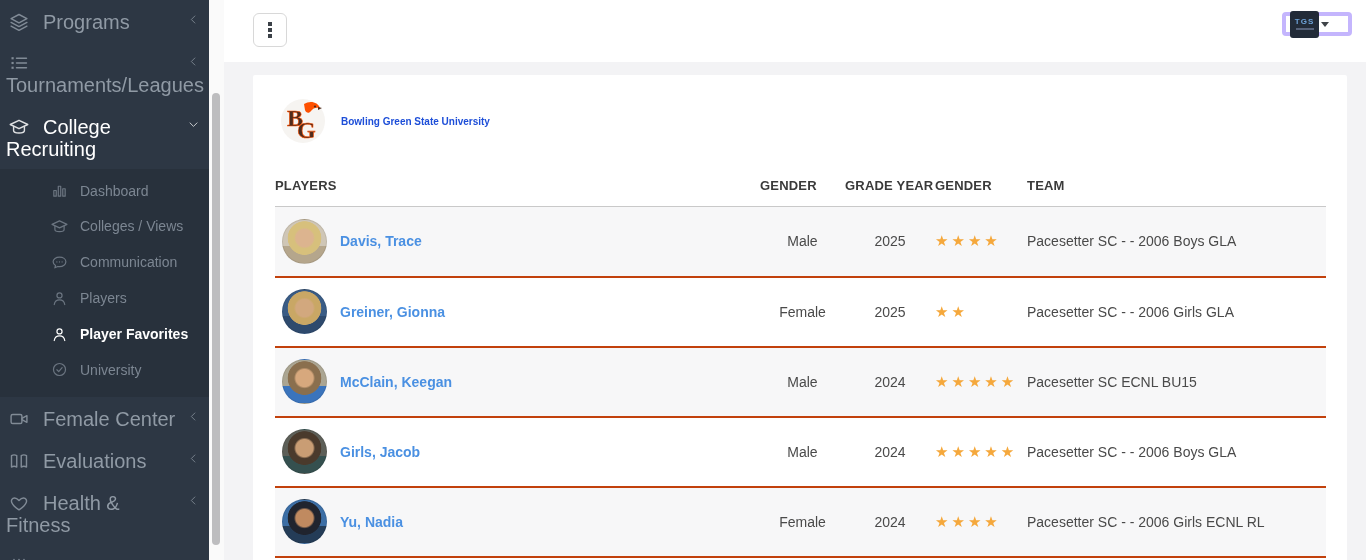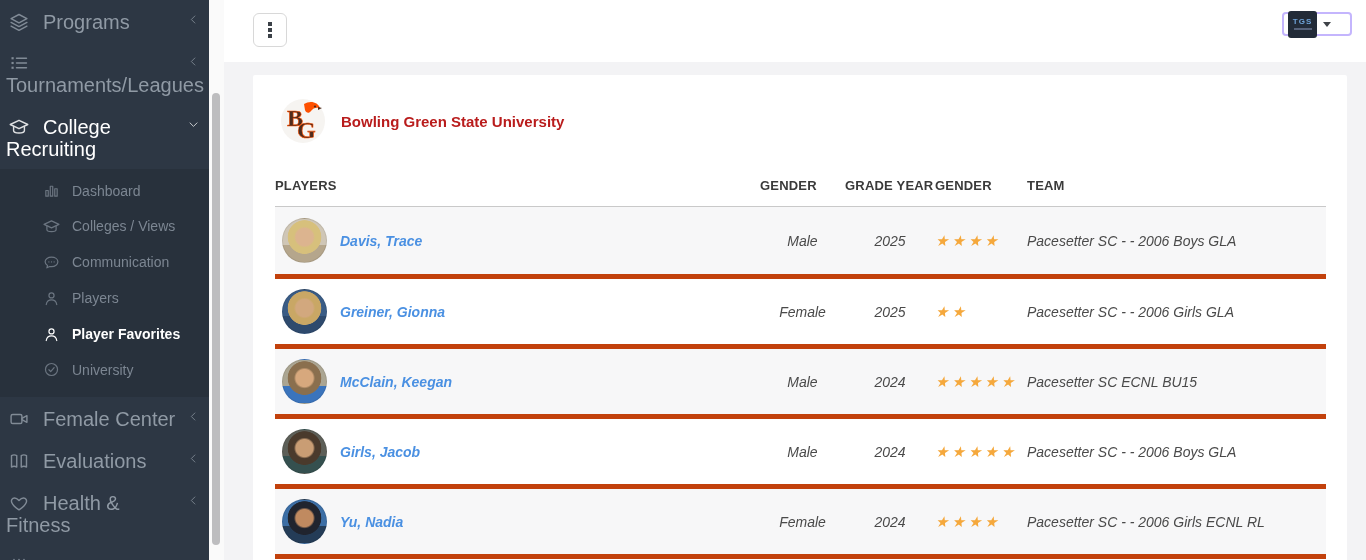--- a/index.html
+++ b/index.html
@@ -22,21 +22,21 @@
   }
   .nav-item > .icon {
     display: inline-block; width: 20px; height: 20px;
     margin: 0 14px 0 3px; vertical-align: middle; opacity: .85;
   }
   .nav-item > .label { vertical-align: middle; }
   .nav-item.active { color: #ffffff; }
   .nav-item .chev {
     position: absolute; right: 9px; top: 13px; width: 13px; height: 13px; opacity: .8;
   }
-  .submenu { background: #28313c; padding: 4px 0 10px 4px; }
+  .submenu { background: #28313c; padding: 4px 0 10px 12px; }
   .sub-item {
     padding: 9px 8px 9px 39px; color: #7c8692; font-size: 14px;
     cursor: pointer; line-height: 16px;
   }
   .sub-item .icon {
     display: inline-block; width: 17px; height: 17px;
     margin-right: 12px; vertical-align: middle; opacity: .8;
   }
   .sub-item .label { vertical-align: middle; }
   .sub-item.active { color: #ffffff; font-weight: 700; }
@@ -59,21 +59,21 @@
   }
   .kebab-btn {
     position: absolute; left: 29px; top: 13px; width: 34px; height: 34px;
     background: #fff; border: 1px solid #d8d8d8; border-radius: 6px;
     cursor: pointer; display: flex; align-items: center; justify-content: center;
     flex-direction: column; gap: 2px;
   }
   .kebab-btn i { width: 4px; height: 4px; background: #3c4148; display: block; }
   .org-btn {
     position: absolute; right: 14px; top: 12px; width: 70px; height: 24px;
-    background: #fff; border: 2px solid #c4b5fd; border-radius: 4px;
+    background: #fff; border: 4px solid #c4b5fd; border-radius: 4px;
     cursor: pointer; display: flex; align-items: center; padding: 0 19px 0 4px;
   }
   .tgs-tile {
     width: 29px; height: 27px; background: #222b38; border-radius: 3px;
     display: flex; flex-direction: column; align-items: center; justify-content: center;
   }
   .tgs-tile .tgs-txt {
     color: #6ea3d8; font-size: 8px; font-weight: 700; letter-spacing: 1px; line-height: 8px;
   }
   .tgs-tile .tgs-bar { width: 18px; height: 2px; background: #5d6films; background: #56627a; margin-top: 2px; }
@@ -84,34 +84,34 @@
   }
 
   
   .card {
     position: absolute; left: 29px; top: 75px; width: 1094px; height: 500px;
     background: #ffffff; border-radius: 2px;
   }
   .college-header { display: flex; align-items: center; padding: 23px 0 0 27px; }
   .college-logo { width: 46px; height: 46px; position: relative; flex: 0 0 auto; }
   .college-name {
-    margin-left: 15px; color: #b91c1c; font-size: 15px; font-weight: 700;
+    margin-left: 15px; color: #1d4ed8; font-size: 10px; font-weight: 700;
     text-decoration: none; cursor: pointer;
   }
 
   table.players { width: 1051px; margin: 34px 21px 0 22px; border-collapse: collapse; table-layout: fixed; }
   table.players th {
     font-size: 13px; font-weight: 700; color: #3a3a3a; letter-spacing: .2px;
     padding: 0 0 13px 0; border-bottom: 1px solid #c9c9c9; text-align: left;
   }
   th.c-players { padding-left: 10px; }
   th.c-gender, td.c-gender { text-align: center; }
   th.c-grade, td.c-grade { text-align: center; }
   table.players td { font-size: 14px; color: #4a4a4a; }
-  table.players tbody tr { height: 70px; border-bottom: 5px solid #c2410c; background: #fff; font-style: italic; }
+  table.players tbody tr { height: 70px; border-bottom: 2px solid #c2410c; background: #fff; }
   table.players tbody tr.odd { background: #f7f7f8; }
 
   .player-cell { display: flex; align-items: center; padding-left: 7px; }
   .avatar {
     width: 45px; height: 45px; border-radius: 50%; flex: 0 0 auto; cursor: pointer;
     border: 1px solid rgba(0,0,0,.08);
   }
   .player-name {
     margin-left: 13px; color: #4a90e2; font-weight: 700; font-size: 14px;
     text-decoration: none; cursor: pointer;

